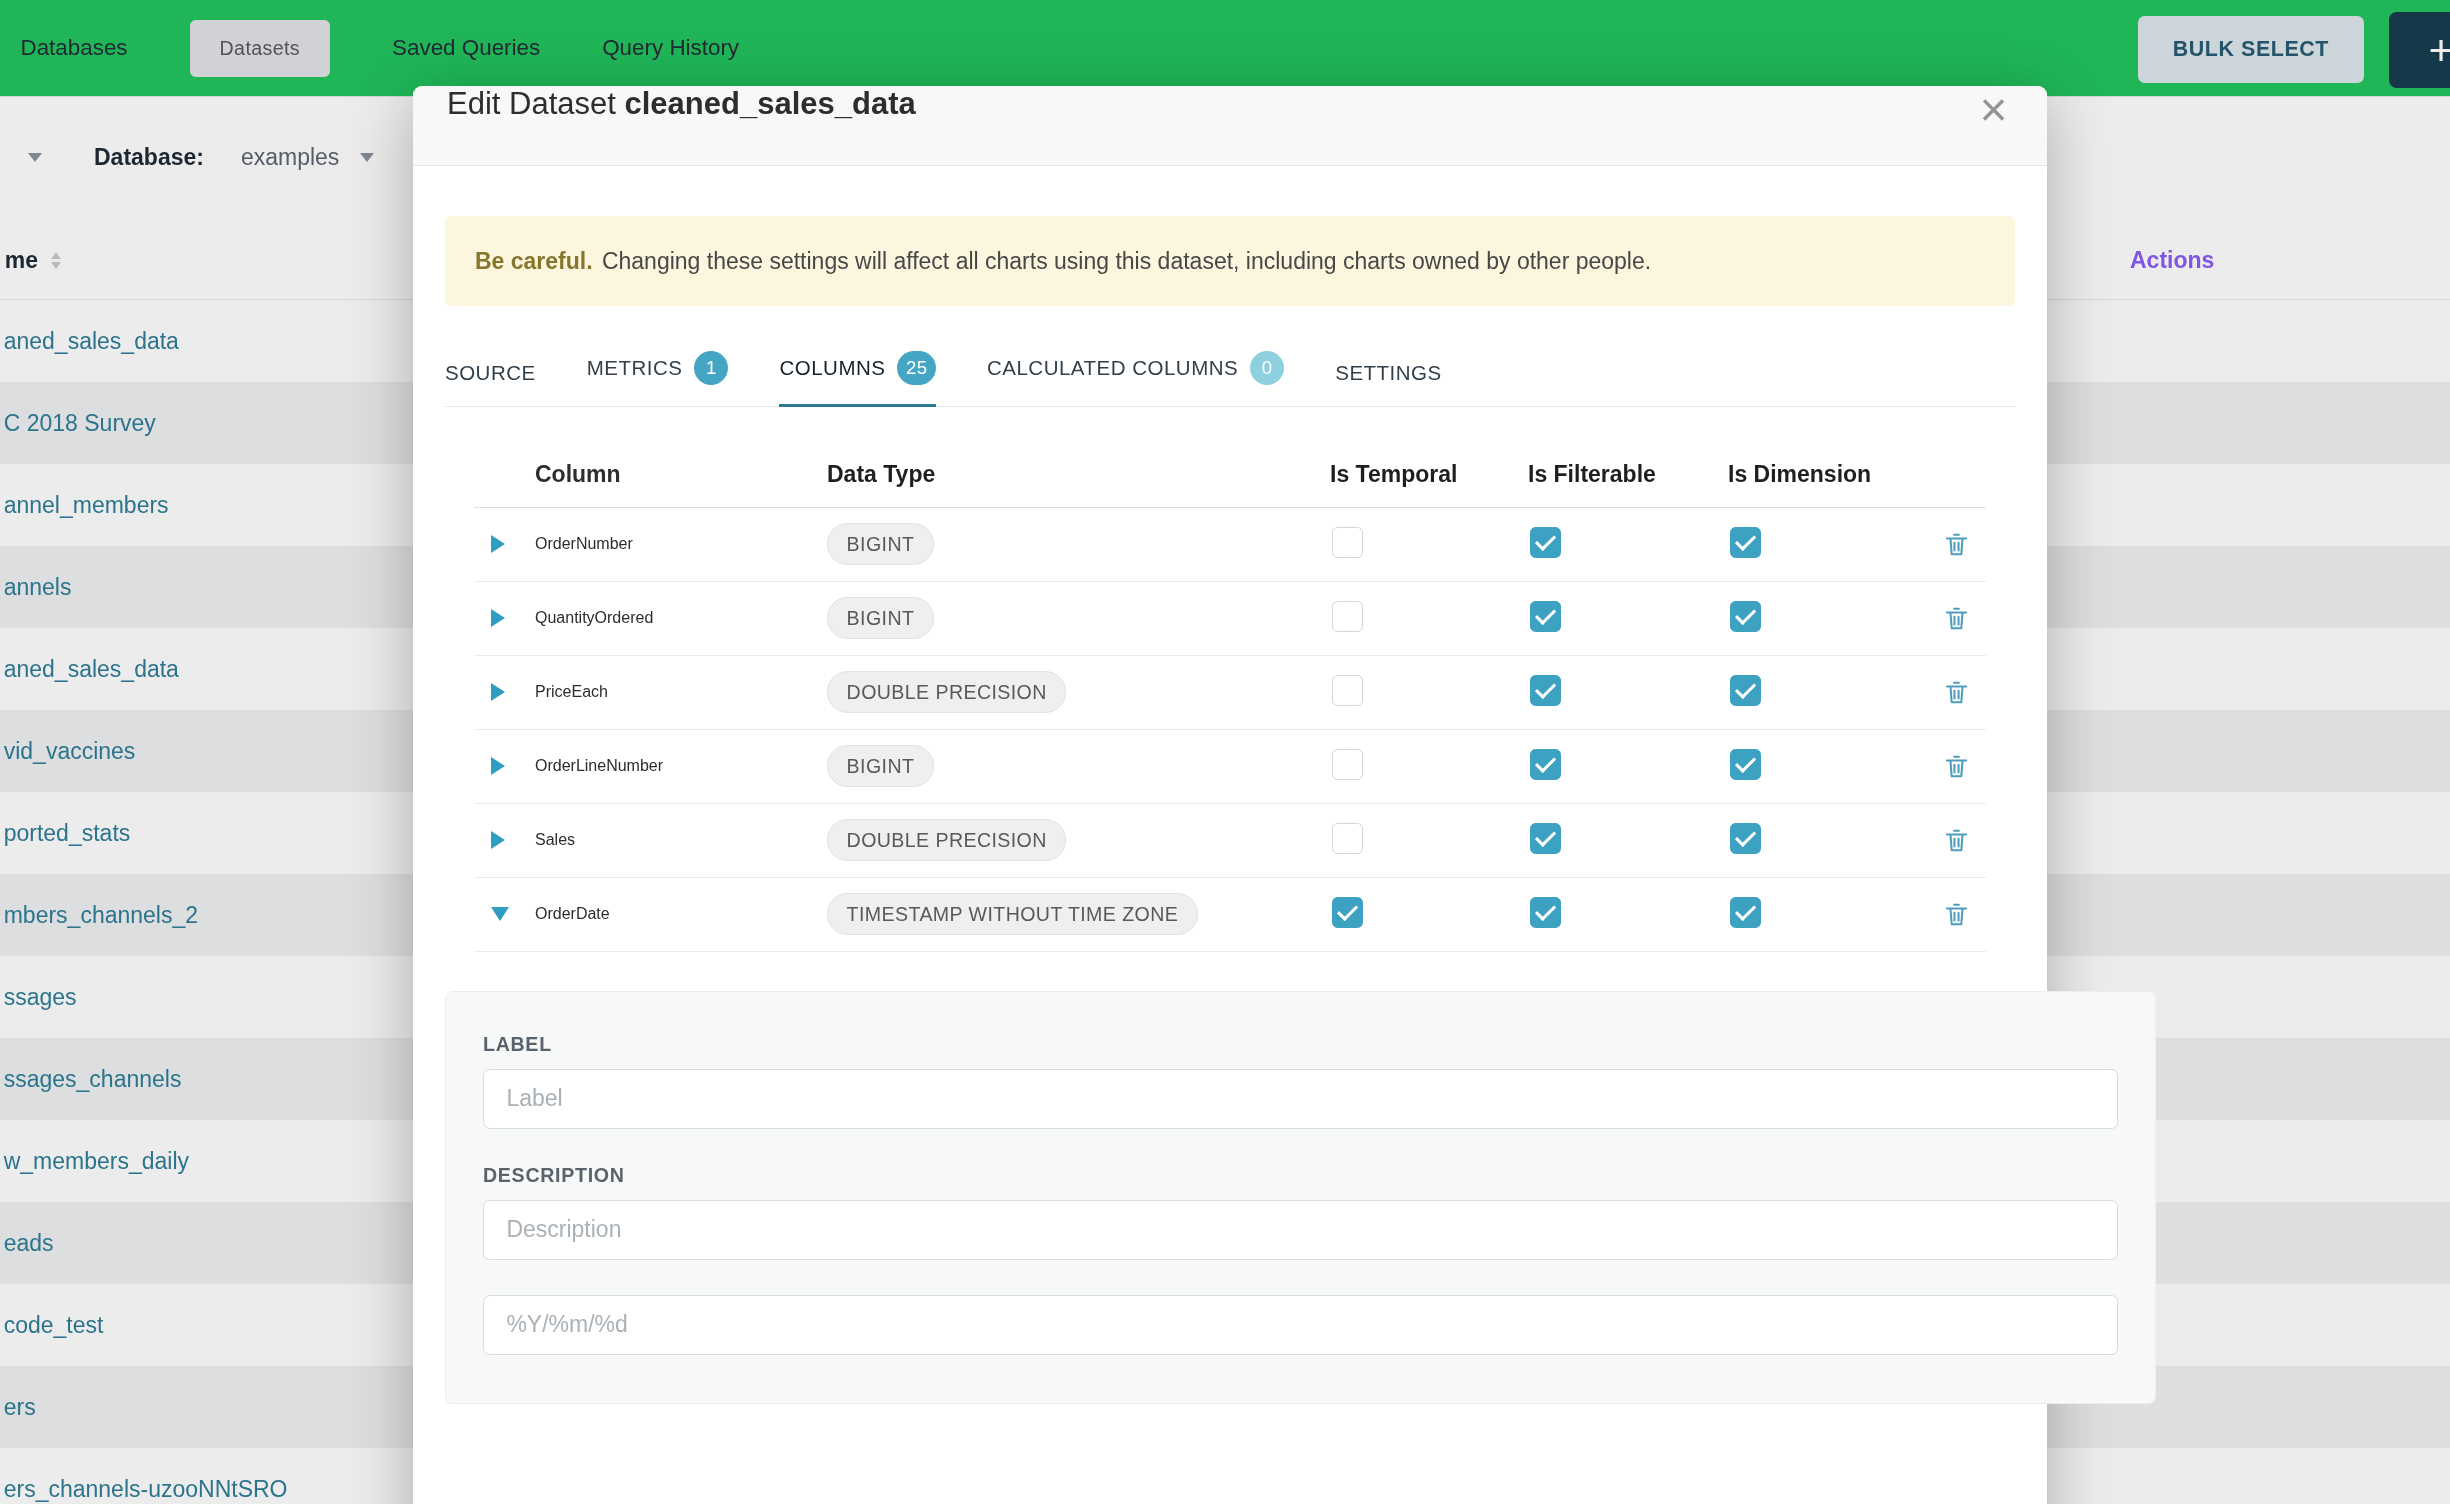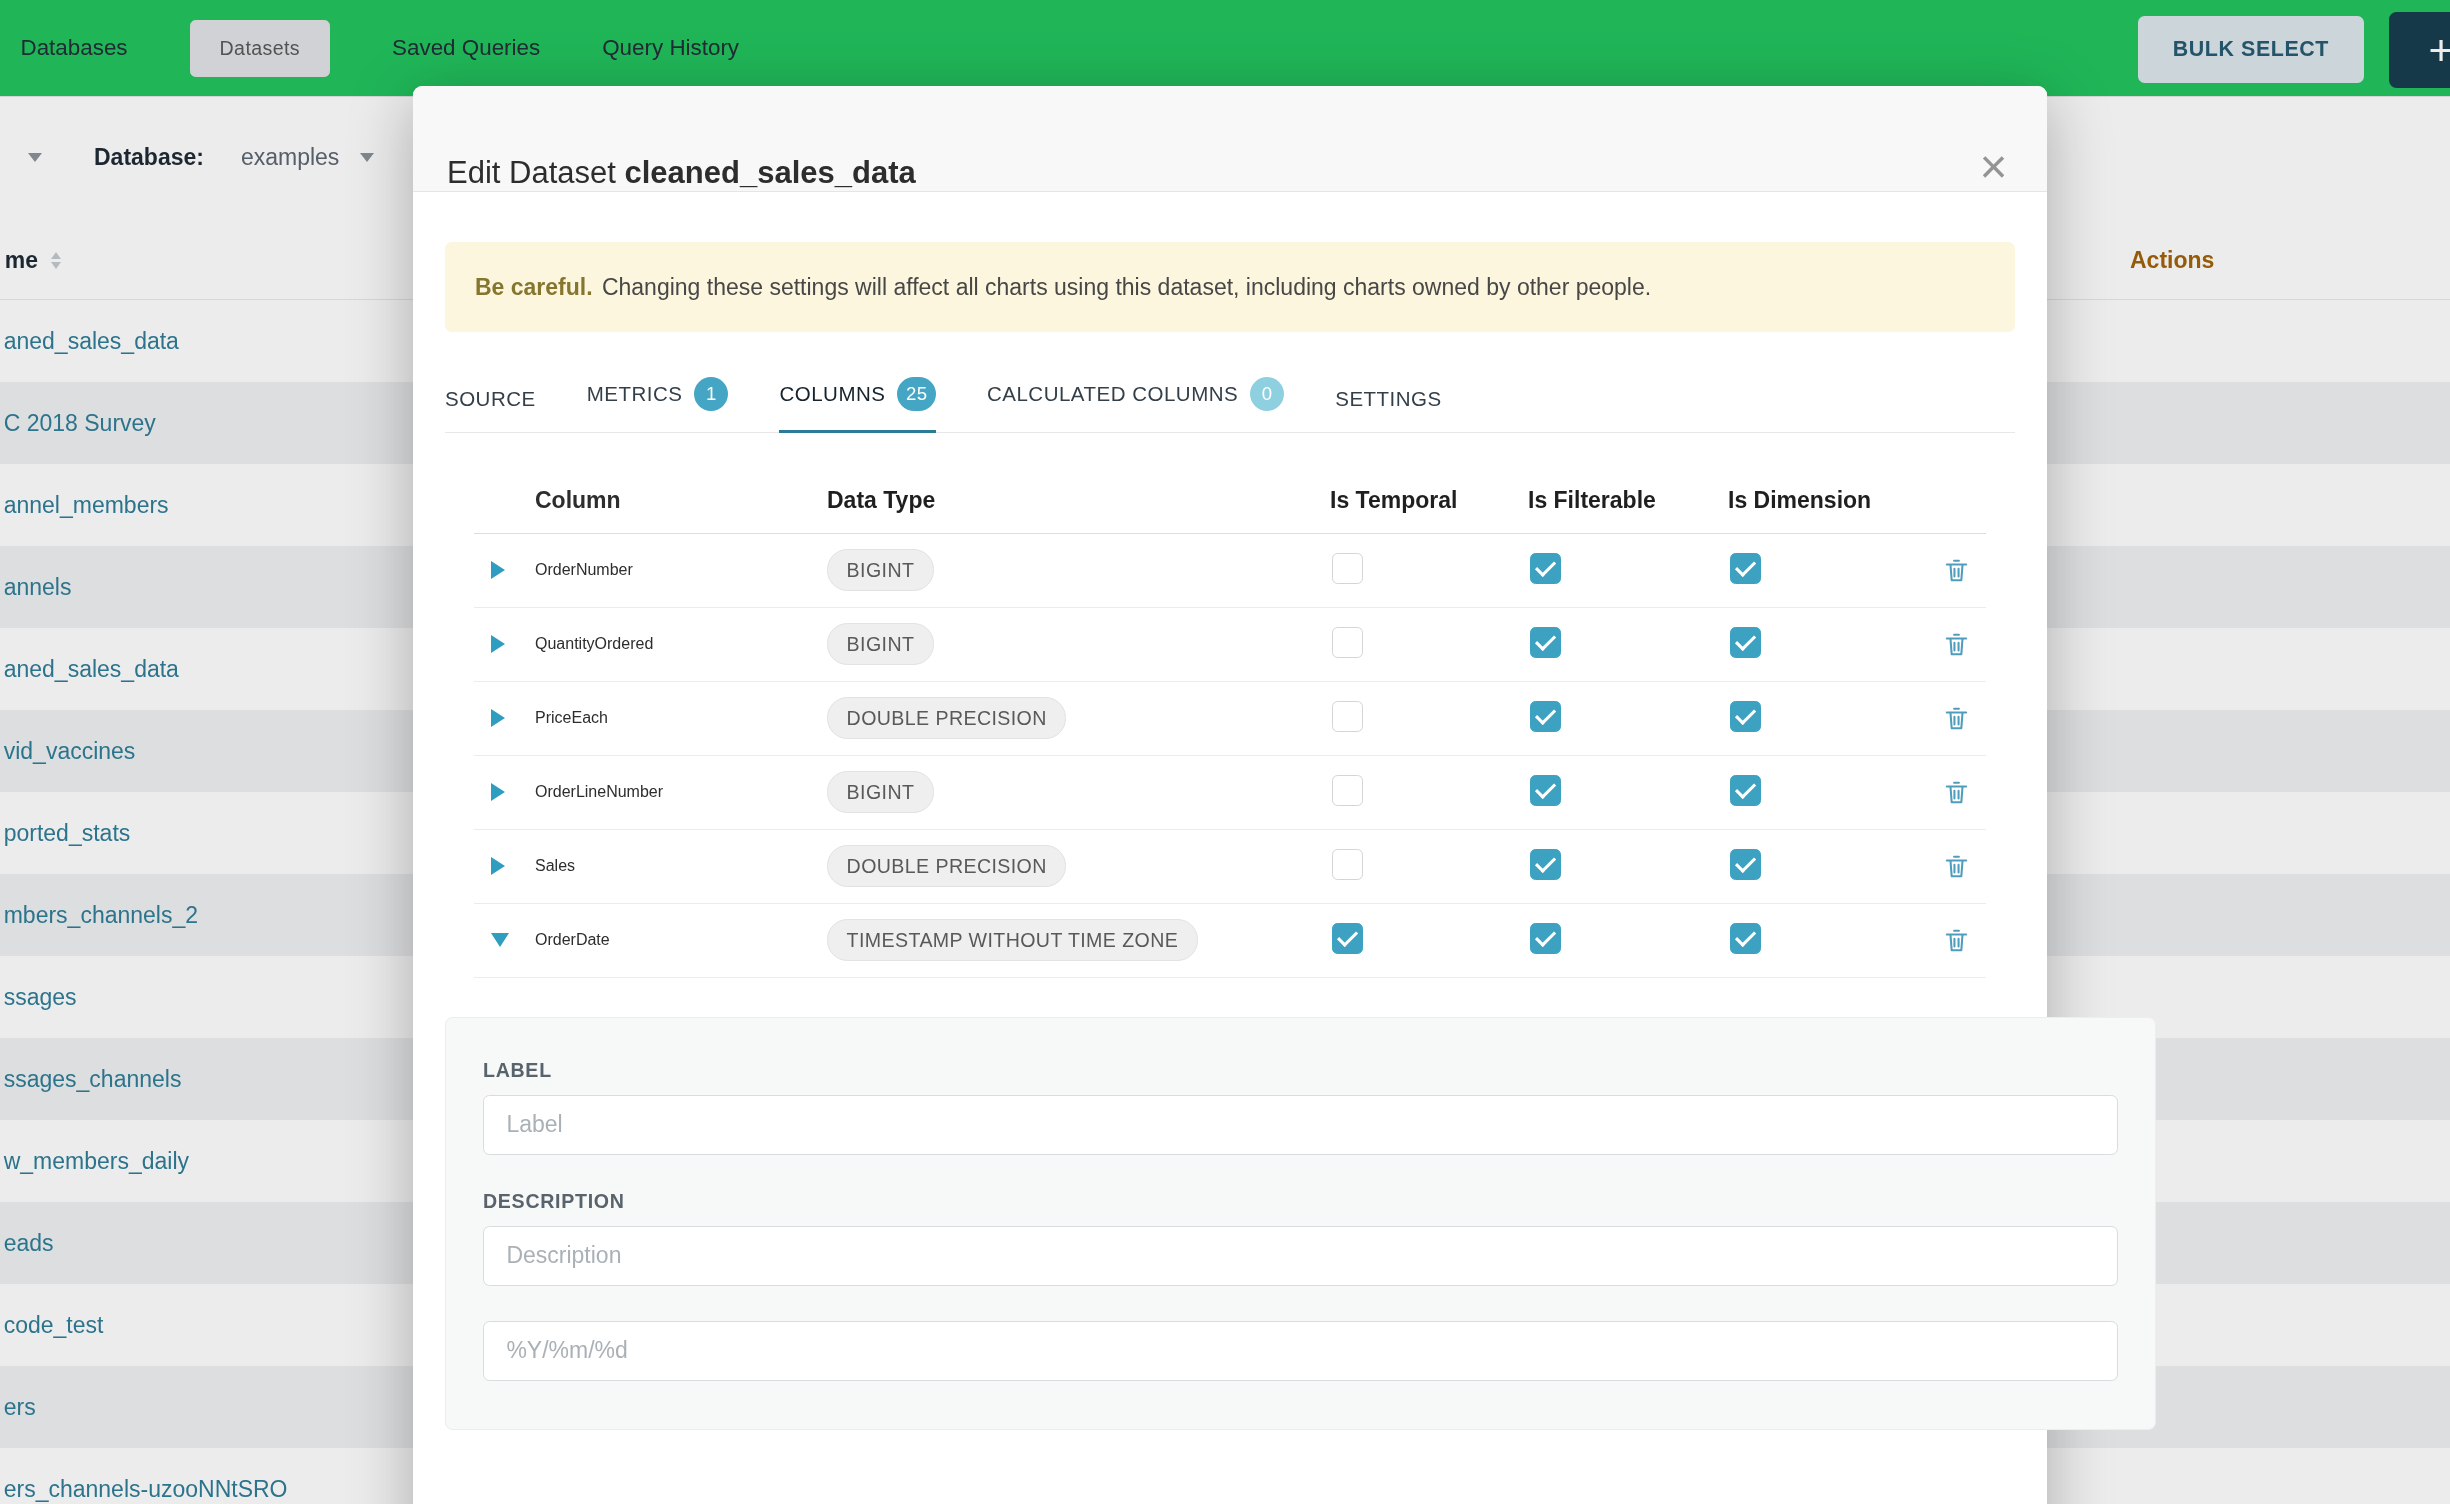--- a/index.html
+++ b/index.html
@@ -24,32 +24,32 @@
   .fb-db-label{margin-left:52px;font-size:23px;font-weight:700;color:#1f2a33;}
   .fb-db-value{margin-left:37px;font-size:23px;color:#5c6670;}
   .fb-db-caret{margin-left:20.5px;}
   .list-header{position:absolute;top:222px;left:0;right:0;height:78px;display:flex;align-items:center;
     border-bottom:0.9px solid #e7e9ea;box-sizing:border-box;}
   .lh-name{margin-left:4.7px;font-size:23px;font-weight:700;color:#1f2a33;}
   .sort{display:inline-flex;flex-direction:column;margin-left:13px;gap:3.7px;}
   .sort i{display:block;width:0;height:0;border-left:5.6px solid transparent;border-right:5.6px solid transparent;}
   .sort i.up{border-bottom:7.5px solid #c4c9cd;}
   .sort i.down{border-top:7.5px solid #c4c9cd;}
-  .lh-actions{position:absolute;left:2130px;font-size:23px;font-weight:700;color:#a16207;}
+  .lh-actions{position:absolute;left:2130px;font-size:23px;font-weight:700;color:#8b5cf6;}
   .dataset-list{position:absolute;top:300px;left:0;right:0;}
   .bg-row{height:82px;display:flex;align-items:center;padding-left:3.7px;background:#fff;}
   .bg-row.alt{background:#eef0f1;}
   .bg-link{color:#2f7d96;font-size:23px;cursor:pointer;white-space:nowrap;}
   
   .scrim{position:absolute;inset:0;background:rgba(10,15,20,0.08);}
   
   .modal{position:absolute;left:413px;top:86px;width:1634px;height:1529px;background:#fff;
     border-radius:9.3px;box-shadow:0 13px 65px rgba(0,0,0,0.28);box-sizing:border-box;}
-  .modal-header{height:106px;background:#f8f8f8;border-bottom:0.9px solid #e5e5e5;border-radius:9.3px 9.3px 0 0;
-    display:flex;align-items:flex-end;padding:0 34px;box-sizing:border-box;}
+  .modal-header{height:80px;background:#f8f8f8;border-bottom:0.9px solid #e5e5e5;border-radius:9.3px 9.3px 0 0;
+    display:flex;align-items:flex-start;padding:0 34px;box-sizing:border-box;}
   .modal-title{font-size:31px;color:#2d2d2d;font-weight:400;}
   .modal-title .bold{font-weight:700;}
   .close-x{margin-left:auto;font-size:48px;line-height:1;color:#949494;background:none;border:none;
     padding:0 5.6px;cursor:pointer;font-weight:300;}
   .modal-body{padding:0 32px;box-sizing:border-box;}
   .warning{margin-top:50px;background:#fcf6de;border-radius:6.5px;height:90px;display:flex;align-items:center;
     padding:0 30px;font-size:23px;color:#474747;box-sizing:border-box;white-space:nowrap;}
   .warning .bold{color:#86762d;font-weight:700;margin-right:9.3px;}
   .tabs{display:flex;align-items:flex-end;gap:51px;margin-top:45px;border-bottom:0.9px solid #e8e8e8;}
   .tab{display:flex;align-items:center;gap:12px;padding-bottom:18.6px;font-size:20.5px;letter-spacing:0.5px;

